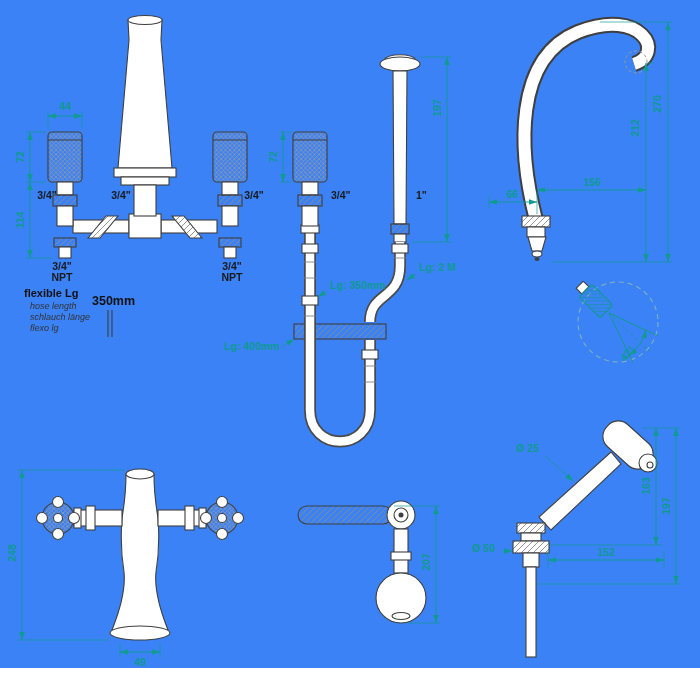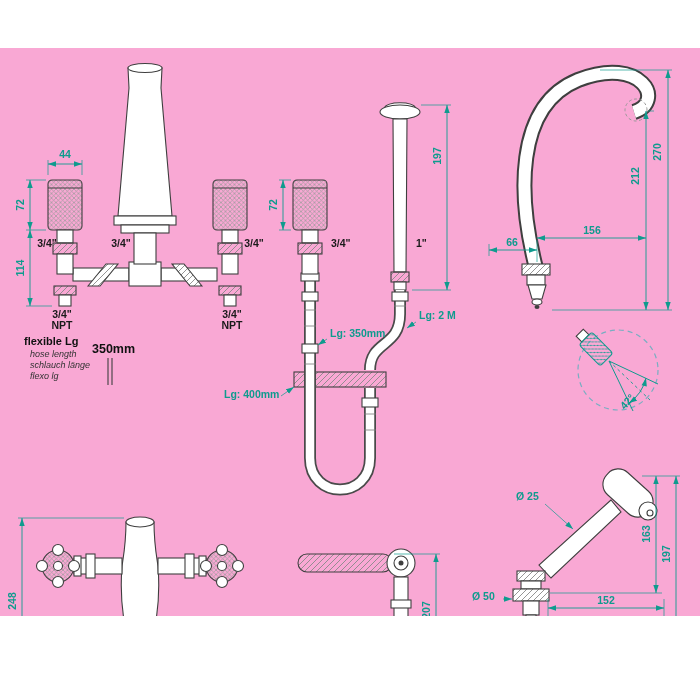--- a/index.html
+++ b/index.html
@@ -1,16 +1,16 @@
 <!DOCTYPE html>
 <html><head>
 <meta charset="utf-8">
 <style>
   html,body{margin:0;padding:0;background:#fff;}
-  #stage{position:relative;width:700px;height:568px;background:#f9a8d4;overflow:hidden;margin-top:48px;}
+  #stage{position:relative;width:700px;height:668px;background:#3b82f6;overflow:hidden;}
   text{font-family:"Liberation Sans",sans-serif;}
   .t-dim{fill:#0f9b8e;font-size:10.5px;font-weight:600;}
   .t-teal-b{fill:#0f9b8e;font-size:10.5px;font-weight:700;}
   .t-black{fill:#1a1a1a;font-size:10.5px;font-weight:700;}
   .t-note-title{fill:#111;font-size:11px;font-weight:700;}
   .t-note{fill:#333;font-size:9px;font-style:italic;}
   .t-value{fill:#111;font-size:12.5px;font-weight:700;}
   .s{stroke:#3f3f3f;stroke-width:1.1;fill:#fff;}
   .hp{stroke:#3f3f3f;stroke-width:1.1;fill:url(#hatch);}
   .kp{stroke:#3f3f3f;stroke-width:1.1;fill:url(#knurl);}

